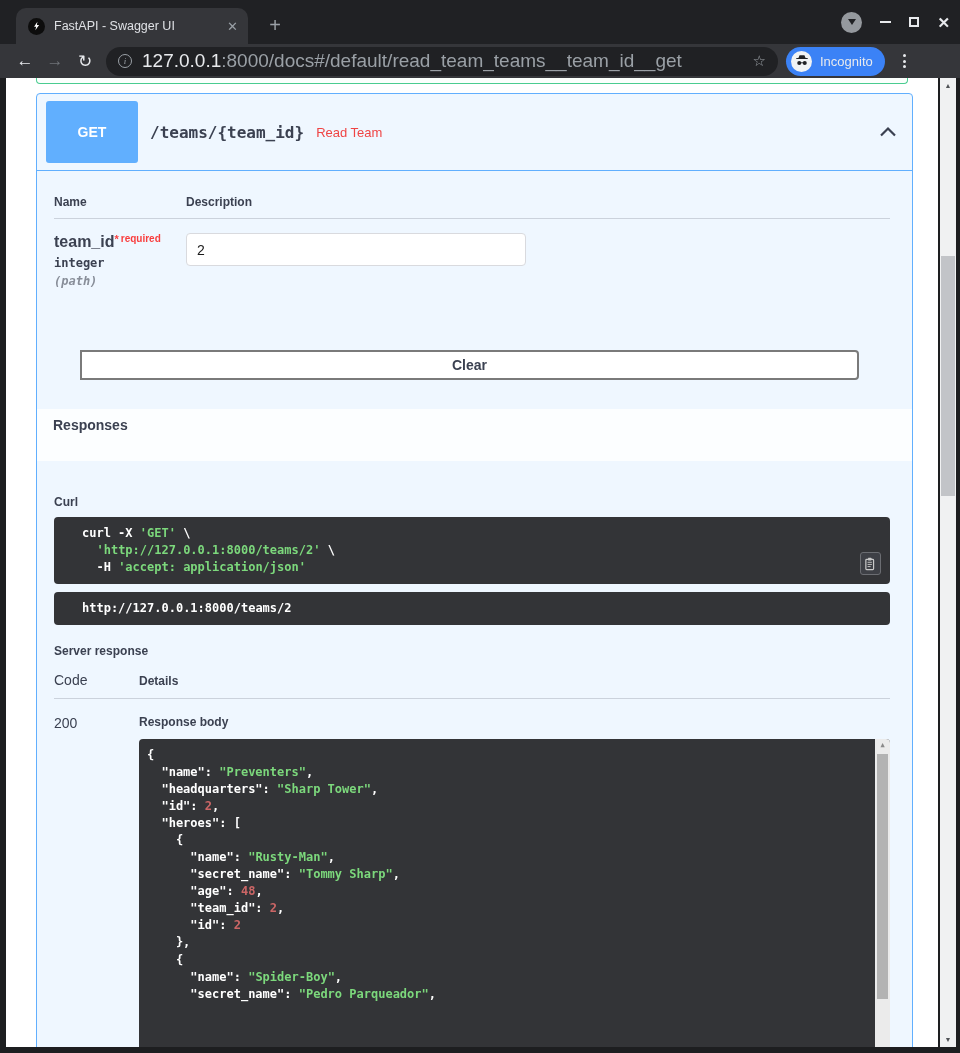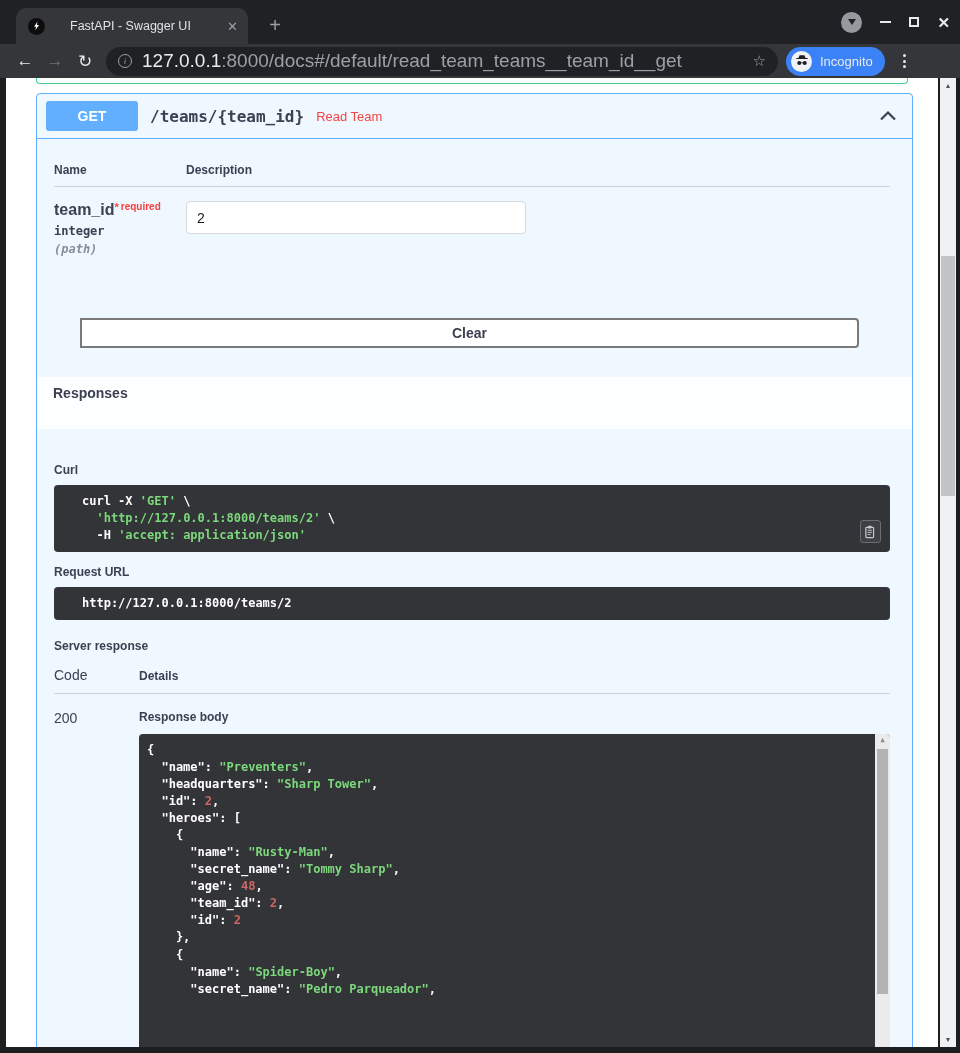--- a/index.html
+++ b/index.html
@@ -5,21 +5,21 @@
   * { margin:0; padding:0; box-sizing:border-box; }
   html,body { width:960px; height:1053px; }
   body { background:#1d1e20; font-family:"Liberation Sans", sans-serif; position:relative; overflow:hidden; }
   .mono { font-family:"DejaVu Sans Mono", monospace; }
 
   
   .tabstrip { position:absolute; left:0; top:0; width:960px; height:44px; background:#202124; }
   .tab { position:absolute; left:16px; top:8px; width:232px; height:36px; background:#35363a;
          border-radius:10px 10px 0 0; display:flex; align-items:center; padding:0 10px 0 12px; }
   .favicon { width:17px; height:17px; border-radius:50%; background:#0d0d0d; display:flex; align-items:center; justify-content:center; flex:0 0 auto; }
-  .tab-title { color:#dfe1e5; font-size:12.5px; margin-left:25px; white-space:nowrap; overflow:hidden; flex:1; }
+  .tab-title { color:#dfe1e5; font-size:12.5px; margin-left:9px; white-space:nowrap; overflow:hidden; flex:1; }
   .tab-close { color:#9aa0a6; font-size:13px; margin-left:8px; cursor:default; }
   .newtab-btn { position:absolute; left:262px; top:12px; width:26px; height:26px; color:#9aa0a6; font-size:20px;
                 display:flex; align-items:center; justify-content:center; }
   .win-controls { position:absolute; right:10px; top:0; height:44px; display:flex; align-items:center; gap:18px; }
   .caret-circle { width:21px; height:21px; border-radius:50%; background:#95999e; display:flex; align-items:center; justify-content:center; }
   .caret-down { width:0; height:0; border-left:4px solid transparent; border-right:4px solid transparent; border-top:6px solid #202124; }
   .win-min { width:11px; height:2px; background:#e8eaed; }
   .win-max { width:10px; height:10px; border:2px solid #e8eaed; }
   .win-close { color:#e8eaed; font-size:15px; font-weight:bold; line-height:1; }
 
@@ -44,21 +44,21 @@
   .page { position:absolute; left:6px; top:78px; width:932px; height:969px; background:#ffffff; overflow:hidden; }
   .vscroll { position:absolute; left:940px; top:78px; width:16px; height:969px; background:#f0f1f2; }
   .vscroll .arrow { position:absolute; left:0; width:16px; text-align:center; color:#505357; font-size:7px; }
   .vscroll .arrow.up { top:4px; } .vscroll .arrow.down { bottom:4px; }
   .vscroll .thumb { position:absolute; left:1px; top:178px; width:14px; height:240px; background:#c2c4c8; }
 
   
   .green-sliver { margin:0 30px; height:6px; border:1px solid #49cc90; border-top:none; border-radius:0 0 4px 4px; background:#fbfffc; }
   .opblock { margin:9px 25px 0 30px; border:1px solid #61affe; border-radius:4px; background:rgba(97,175,254,.1); }
   .opblock-header { display:flex; align-items:center; padding:7px 14px 7px 9px; border-bottom:1px solid #61affe; }
-  .method-badge { width:92px; padding:7px 0; text-align:center; background:#61affe; border-radius:3px;
+  .method-badge { width:92px; padding:23px 0; text-align:center; background:#61affe; border-radius:3px;
                   color:#fff; font-weight:bold; font-size:14px; }
   .op-path { font-family:"DejaVu Sans Mono", monospace; font-weight:bold; font-size:16px; color:#3b4151; margin-left:12px; }
   .op-summary { font-size:13px; color:#ef4444; margin-left:12px; }
   .collapse-ico { margin-left:auto; display:flex; }
 
   .section-header { position:relative; display:flex; align-items:center; min-height:50px;
                     padding:8px 22px 8px 16px; background:rgba(255,255,255,.8); }
   .tab-parameters { font-size:14px; font-weight:bold; color:#3b4151; }
   .tab-underline { position:absolute; left:16px; bottom:0; width:91px; height:4px; background:#61affe; }
   .cancel-btn { margin-left:auto; background:transparent; border:2px solid #f93e3e; border-radius:4px;
@@ -215,21 +215,20 @@
 
       <div class="block-label">Curl</div>
       <pre class="code-block mono"><span class="c-k">curl -X </span><span class="c-s">'GET'</span><span class="c-k"> \</span>
 <span class="c-k">  </span><span class="c-s">'http://127.0.0.1:8000/teams/2'</span><span class="c-k"> \</span>
 <span class="c-k">  -H </span><span class="c-s">'accept: application/json'</span><span class="copy-btn"><svg width="12" height="14" viewBox="0 0 14 16">
               <rect x="1" y="2.5" width="9" height="12" rx="1" fill="none" stroke="#c9c9c9" stroke-width="1.4"></rect>
               <rect x="3.5" y="0.8" width="4" height="3" rx="0.5" fill="#c9c9c9"></rect>
               <path d="M3 6h5M3 8.5h5M3 11h3.5" stroke="#c9c9c9" stroke-width="1.1"></path>
             </svg></span></pre>
 
-      <div class="block-label request-url-label">Request URL</div>
       <pre class="code-block mono"><span class="c-w">http://127.0.0.1:8000/teams/2</span></pre>
 
       <div class="block-label server-response-label">Server response</div>
 
       <div class="resp-tbl-head">
         <span class="col-code code-header">Code</span>
         <span class="details-header">Details</span>
       </div>
 
       <div class="resp-row">

